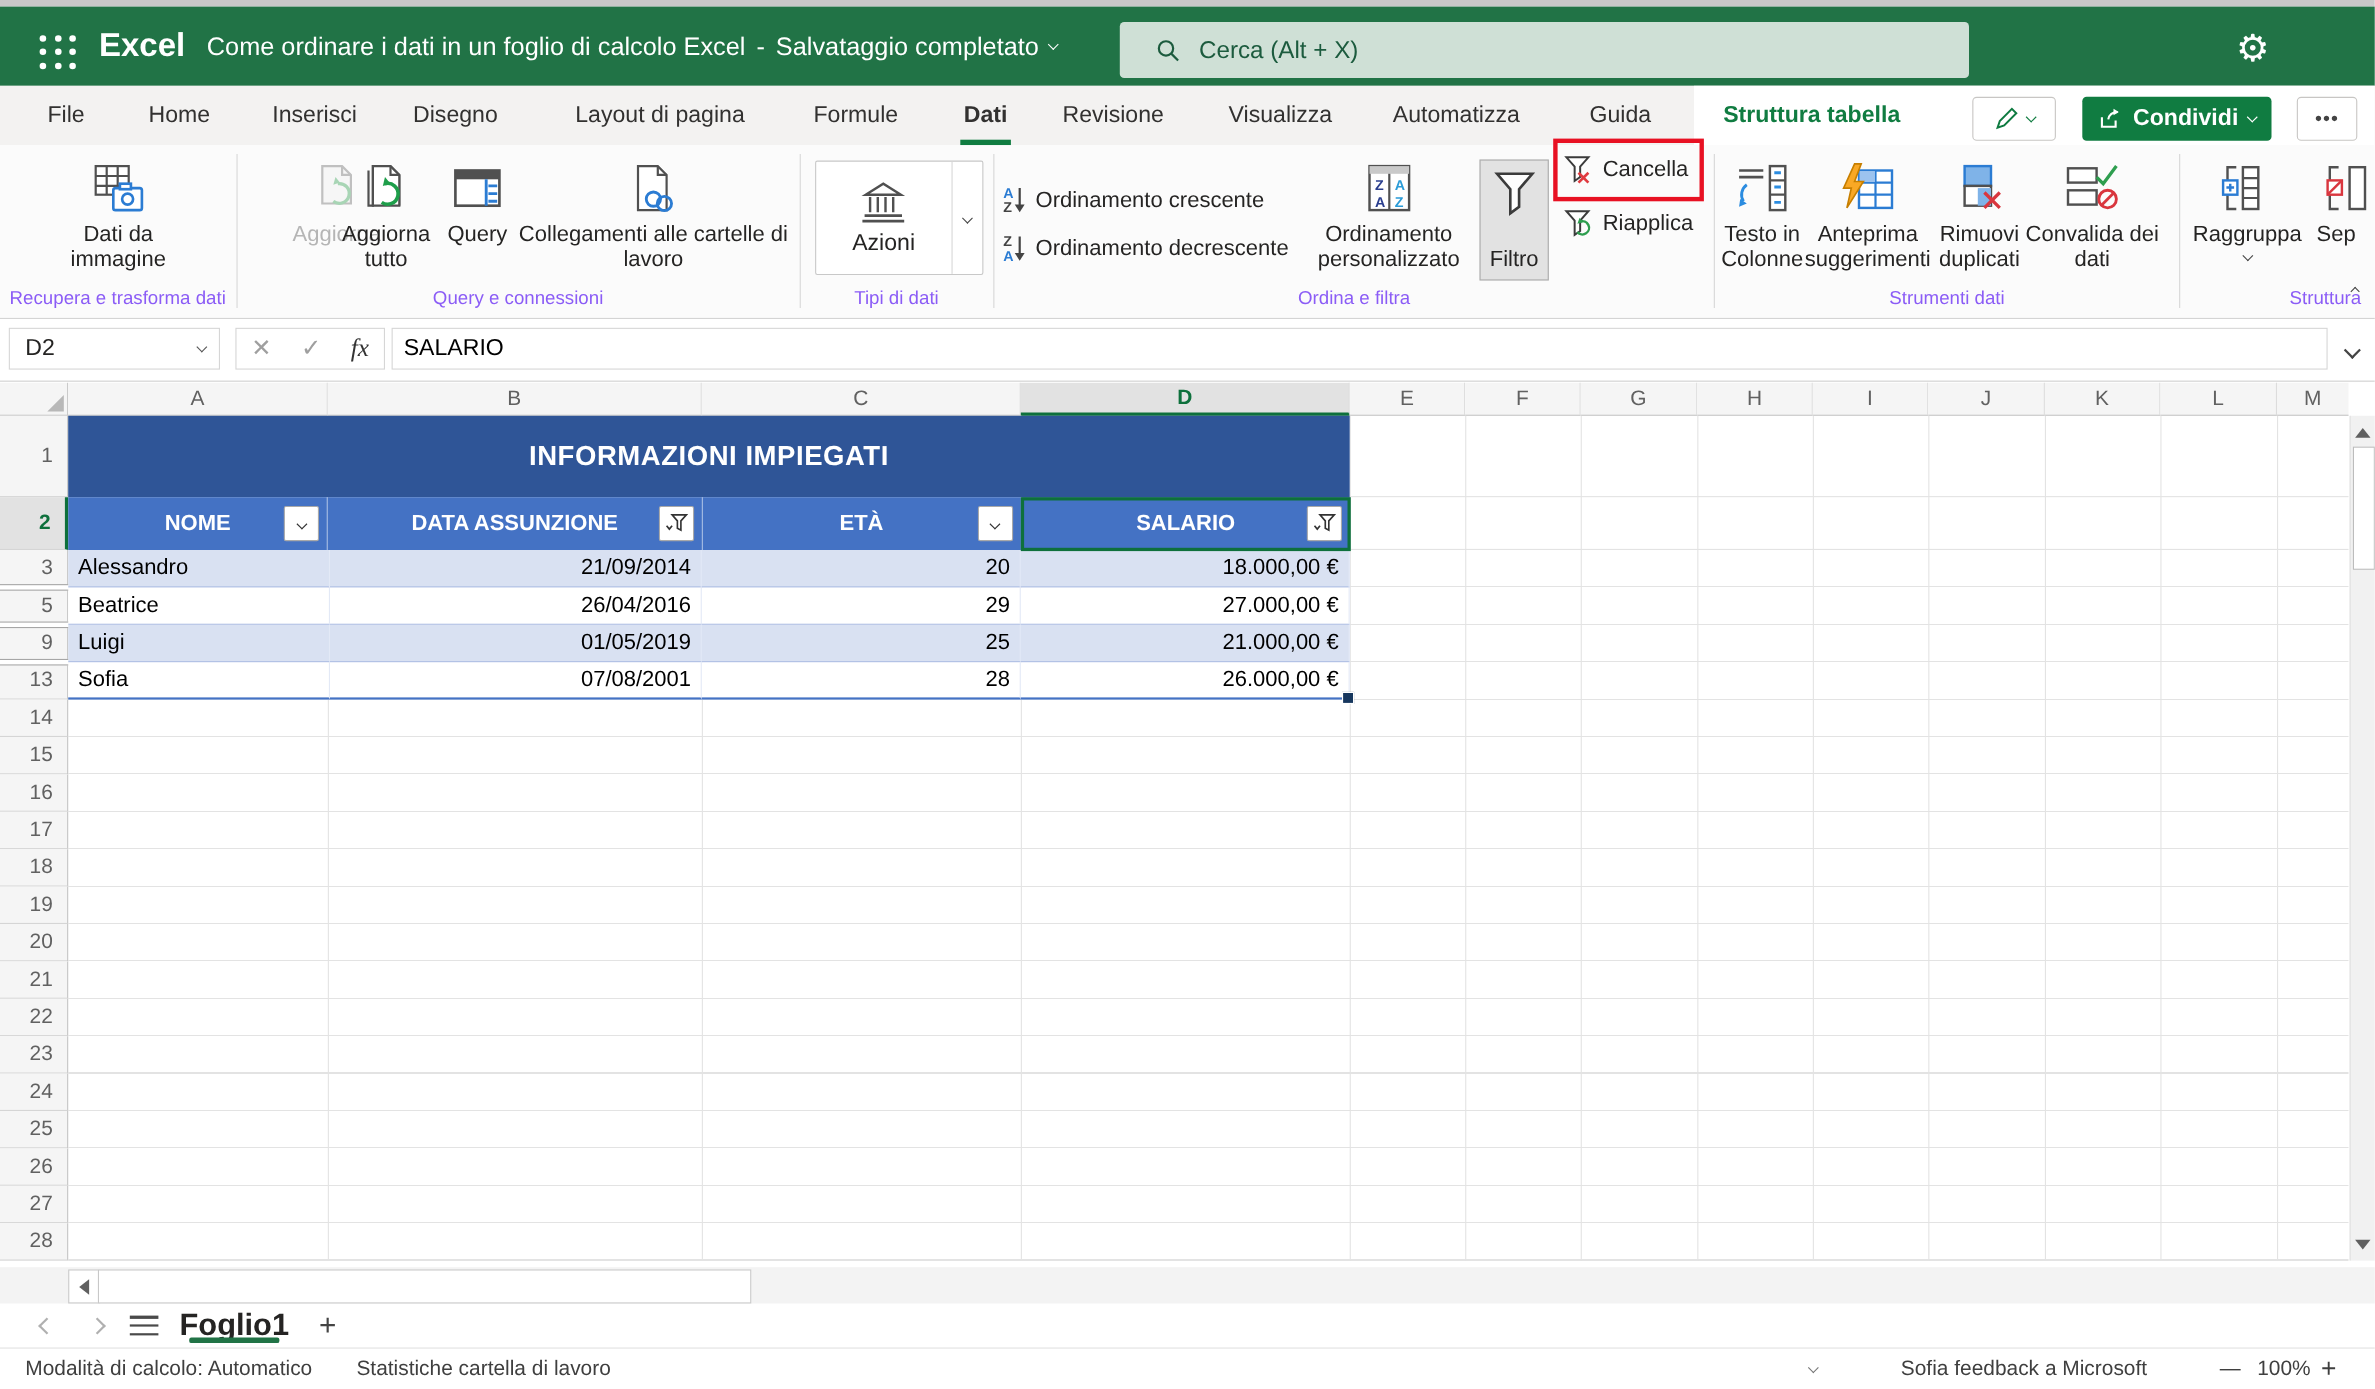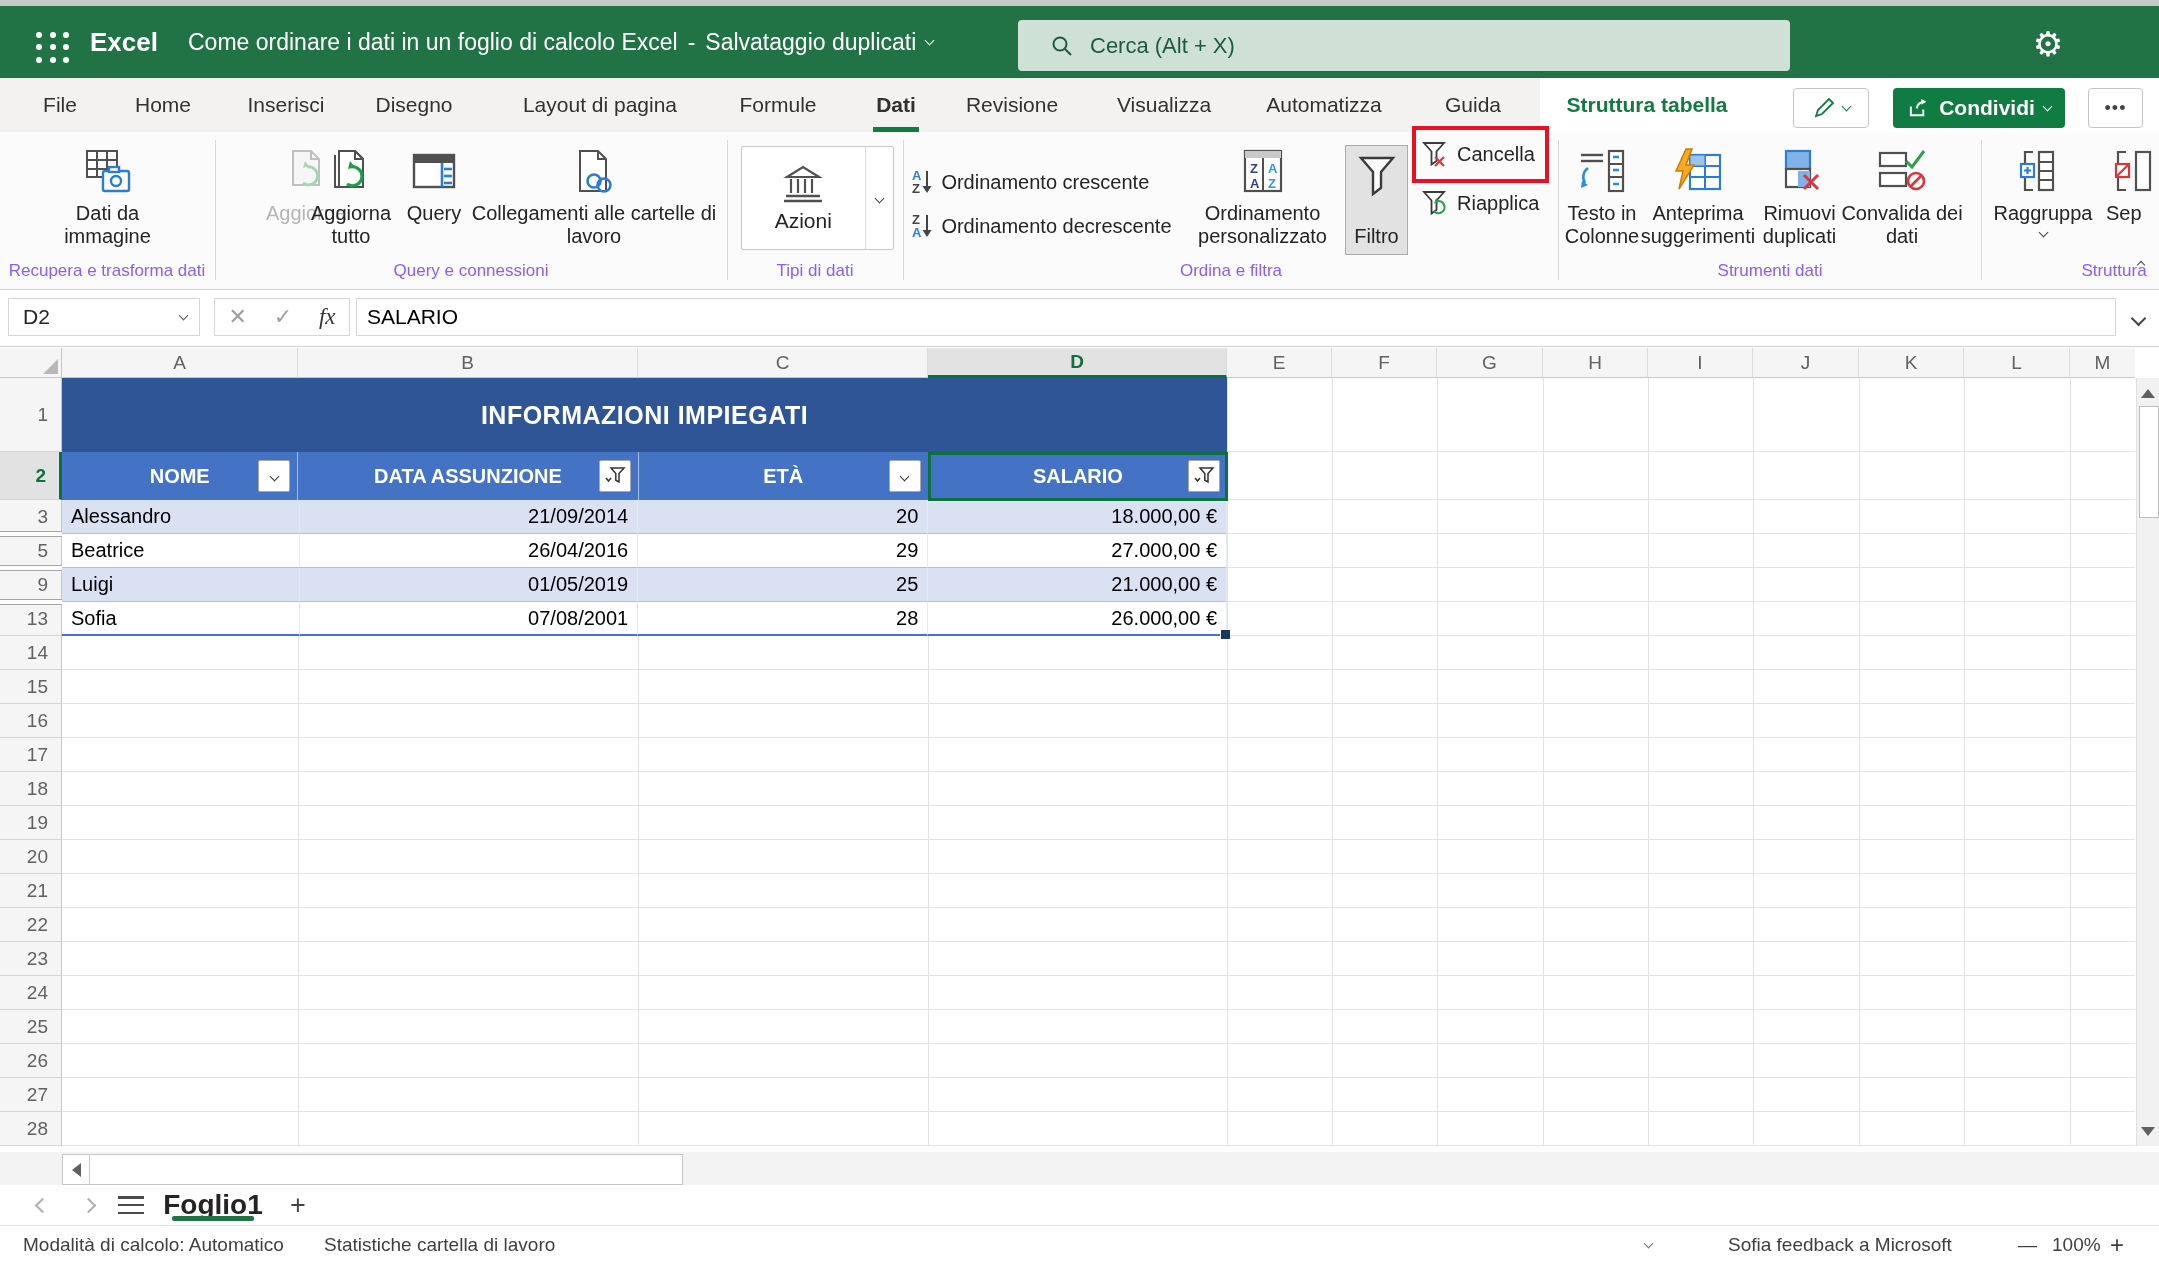--- a/index.html
+++ b/index.html
@@ -5,21 +5,21 @@
   html,body{margin:0;padding:0;background:#fff;}
   .app{position:relative;width:2159px;height:1263px;overflow:hidden;
        font-family:"Liberation Sans","DejaVu Sans",sans-serif;background:#fff;-webkit-font-smoothing:antialiased;}
   .abs{position:absolute;box-sizing:border-box;}
 
   
   .chrome-strip{left:0;top:0;width:2159px;height:6px;background:#c8c8c8;}
   .topbar{left:0;top:6px;width:2159px;height:72px;background:#217346;color:#fff;}
   .waffle{left:36px;top:26px;width:36px;height:32px;display:grid;grid-template-columns:repeat(3,1fr);gap:5px;}
   .waffle span{width:6px;height:6px;border-radius:50%;background:#fff;}
-  .appname{left:90px;top:0;height:72px;display:flex;align-items:center;font-size:26px;font-weight:bold;}
+  .appname{left:90px;top:0;height:72px;display:flex;align-items:center;font-size:30px;font-weight:bold;}
   .doctitle{left:188px;top:0;height:72px;display:flex;align-items:center;font-size:23px;gap:10px;white-space:nowrap;}
   .cv{display:inline-block;width:9px;height:9px;border-right:2px solid currentColor;border-bottom:2px solid currentColor;transform:rotate(45deg);}
   .cv.up{transform:rotate(-135deg);} .cv.left{transform:rotate(135deg);} .cv.right{transform:rotate(-45deg);}
   .cv.sm{width:6px;height:6px;border-width:1.5px;}
   .searchbox{left:1018px;top:14px;width:772px;height:51px;background:#cfe0d6;border-radius:4px;display:flex;align-items:center;gap:16px;padding-left:32px;color:#1c5b3e;font-size:22px;}
   .gear{left:2022px;top:16px;width:52px;height:44px;display:flex;align-items:center;justify-content:center;font-size:34px;color:#fff;}
 
   
   .tabrow{left:0;top:78px;width:2159px;height:54px;background:#f3f2f1;}
   .tabrow-white{left:1540px;top:78px;width:619px;height:54px;background:#fff;}
@@ -124,21 +124,21 @@
         <span></span>
         <span></span>
         <span></span>
         <span></span>
         <span></span>
     </div>
     <div class="abs appname">Excel</div>
     <div class="abs doctitle">
       <span>Come ordinare i dati in un foglio di calcolo Excel</span>
       <span>-</span>
-      <span>Salvataggio duplicati</span>
+      <span>Salvataggio completato</span>
       <span class="cv sm" style="margin-top:-4px;"></span>
     </div>
     <div class="abs searchbox">
       <svg width="24" height="24" viewBox="0 0 24 24">
         <circle cx="10" cy="10" r="6.5" fill="none" stroke="#1c5b3e" stroke-width="2"></circle>
         <line x1="15" y1="15" x2="21" y2="21" stroke="#1c5b3e" stroke-width="2"></line>
       </svg>
       <span>Cerca (Alt + X)</span>
     </div>
     <div class="abs gear">⚙</div>

